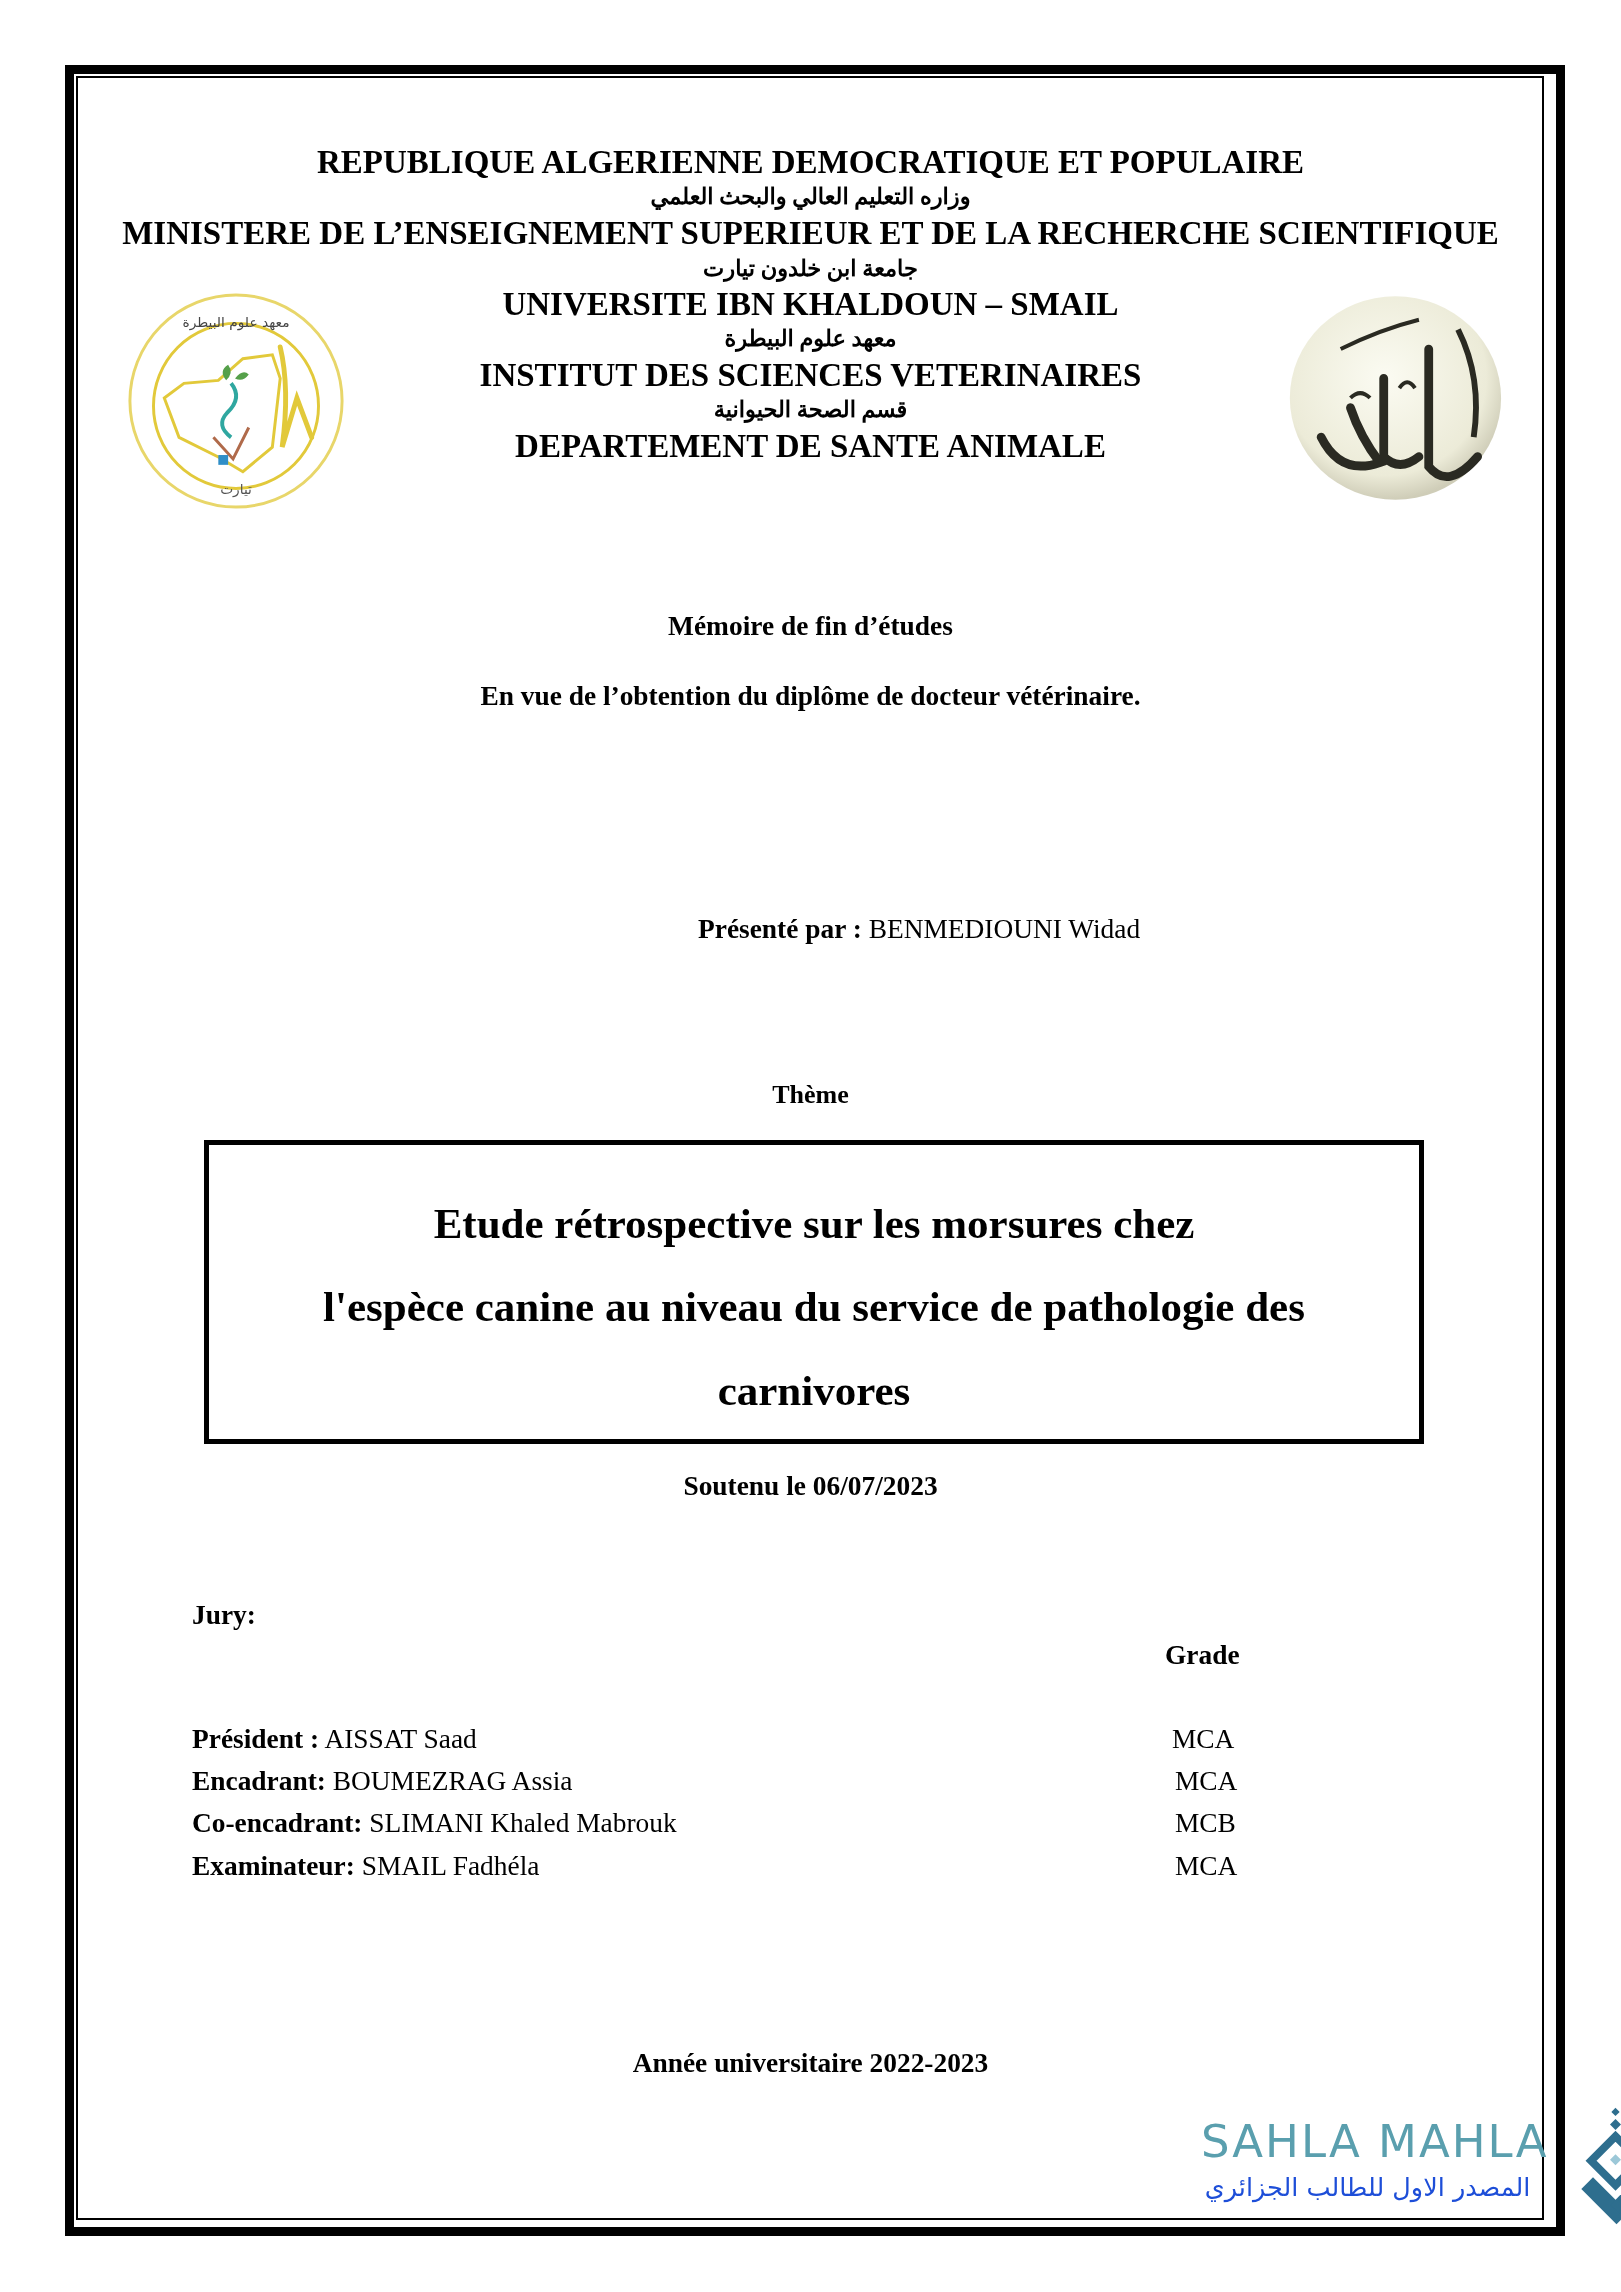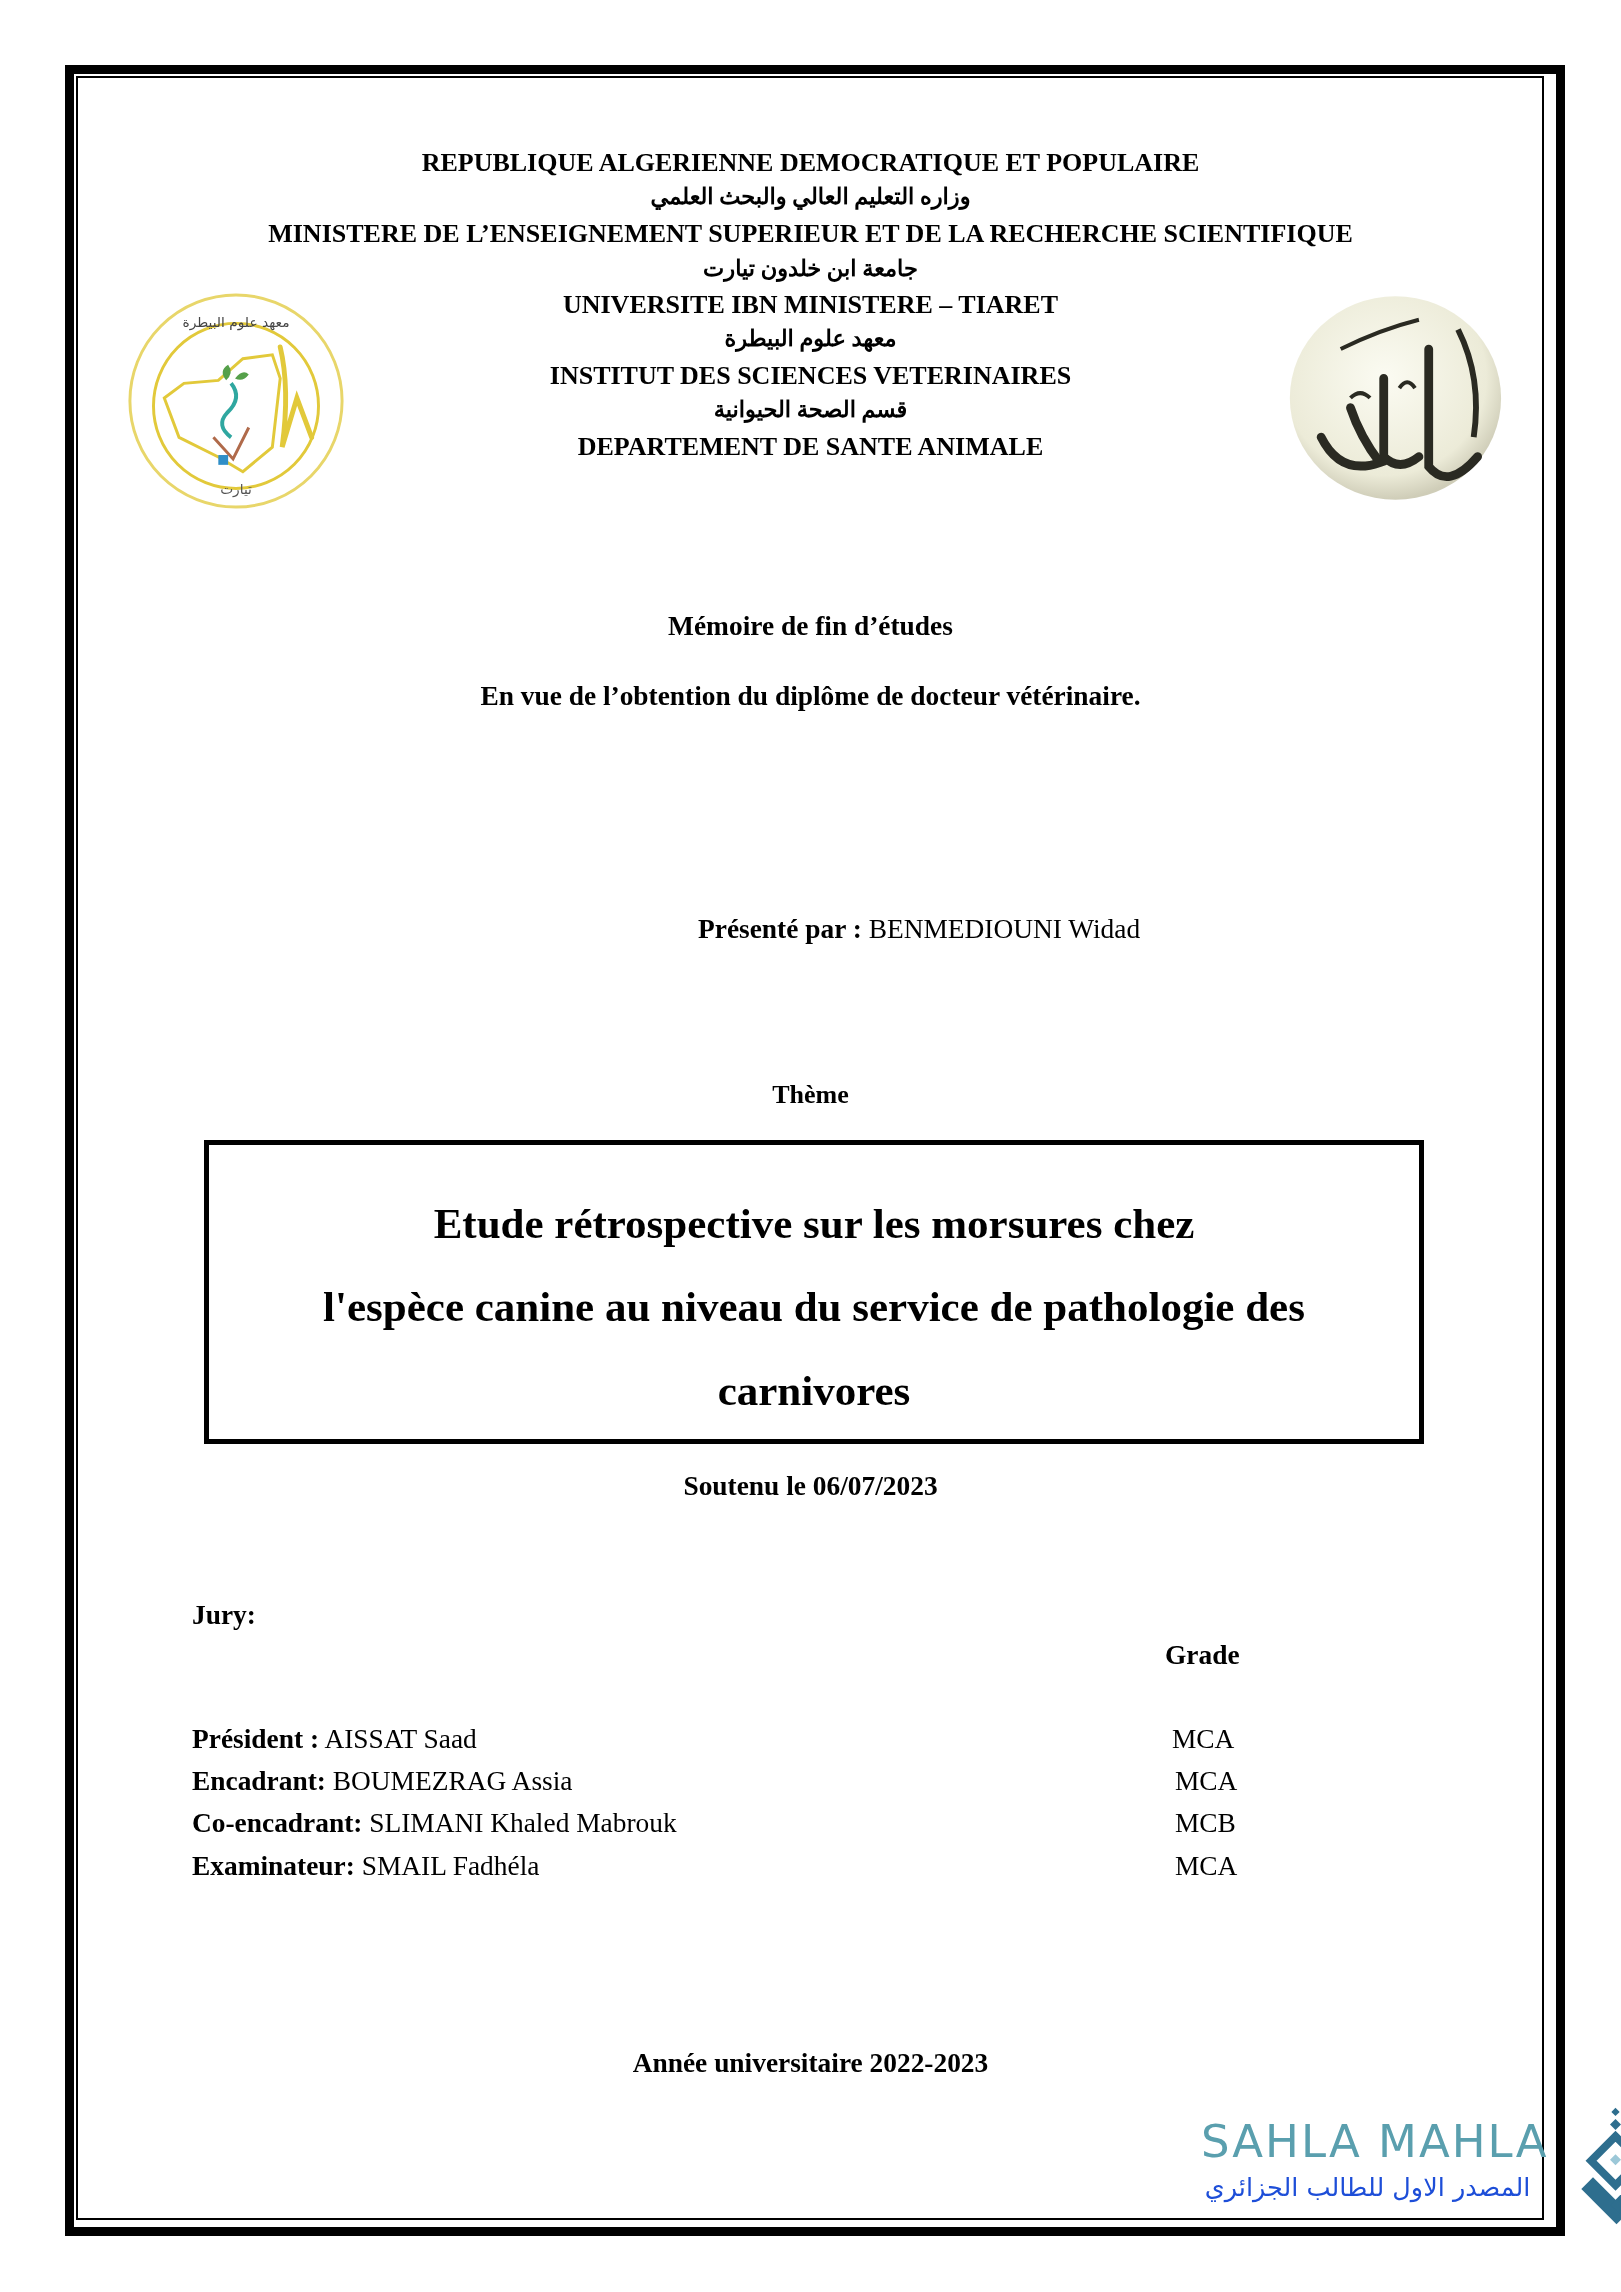--- a/index.html
+++ b/index.html
@@ -5,21 +5,21 @@
   html, body { margin: 0; padding: 0; background: #ffffff; }
   body { width: 1621px; height: 2293px; position: relative; overflow: hidden;
          font-family: "Liberation Serif", "DejaVu Serif", serif; color: #000; }
 
   .outer-border { position: absolute; left: 65px; top: 65px; width: 1482px; height: 2153px;
                   border: 9.8px solid #000; box-sizing: content-box; }
   .inner-border { position: absolute; left: 76px; top: 76px; width: 1464px; height: 2140px;
                   border: 2.9px solid #000; }
 
   .center-line { position: absolute; left: 0; width: 1621px; text-align: center; white-space: nowrap; }
-  .hdr { font-weight: bold; font-size: 26px; line-height: 29px; }
+  .hdr { font-weight: bold; font-size: 33px; line-height: 29px; }
   .hdr-ar { font-weight: bold; font-size: 22.5px; line-height: 29px; direction: rtl; unicode-bidi: plaintext; }
 
   .logo { position: absolute; }
   .logo-left { left: 125px; top: 290px; width: 222px; height: 222px; }
   .logo-right { left: 1282px; top: 290px; width: 223px; height: 214px; }
 
   .big-b { font-weight: bold; font-size: 27.4px; line-height: 33px; }
   .presente { position: absolute; left: 698px; top: 913px; font-size: 27.4px; line-height: 33px; white-space: nowrap; }
   .presente b { font-weight: bold; }
   .theme { font-weight: bold; font-size: 26px; line-height: 33px; }
@@ -43,21 +43,21 @@
 </head>
 <body>
 
 <div class="outer-border"></div>
 <div class="inner-border"></div>
 
 <div class="center-line hdr" style="top:148px">REPUBLIQUE ALGERIENNE DEMOCRATIQUE ET POPULAIRE</div>
 <div class="center-line hdr-ar" style="top:182px">وزاره التعليم العالي والبحث العلمي</div>
 <div class="center-line hdr" style="top:219px">MINISTERE DE L’ENSEIGNEMENT SUPERIEUR ET DE LA RECHERCHE SCIENTIFIQUE</div>
 <div class="center-line hdr-ar" style="top:254px">جامعة ابن خلدون تيارت</div>
-<div class="center-line hdr" style="top:290px">UNIVERSITE IBN MINISTERE – TIARET</div>
+<div class="center-line hdr" style="top:290px">UNIVERSITE IBN KHALDOUN – SMAIL</div>
 <div class="center-line hdr-ar" style="top:324px">معهد علوم البيطرة</div>
 <div class="center-line hdr" style="top:361px">INSTITUT DES SCIENCES VETERINAIRES</div>
 <div class="center-line hdr-ar" style="top:395px">قسم الصحة الحيوانية</div>
 <div class="center-line hdr" style="top:432px">DEPARTEMENT DE SANTE ANIMALE</div>
 
 <div class="logo logo-left">
   <svg width="222" height="222" viewBox="0 0 226 226">
     <circle cx="113" cy="113" r="108" fill="#fff" stroke="#e8d66a" stroke-width="3"></circle>
     <circle cx="113" cy="118" r="84" fill="none" stroke="#e2c93a" stroke-width="3"></circle>
     <path d="M40 110 L60 95 L95 92 L120 70 L150 66 L158 90 L150 160 L120 185 L95 170 L55 150 Z" fill="none" stroke="#e2c93a" stroke-width="3"></path>

